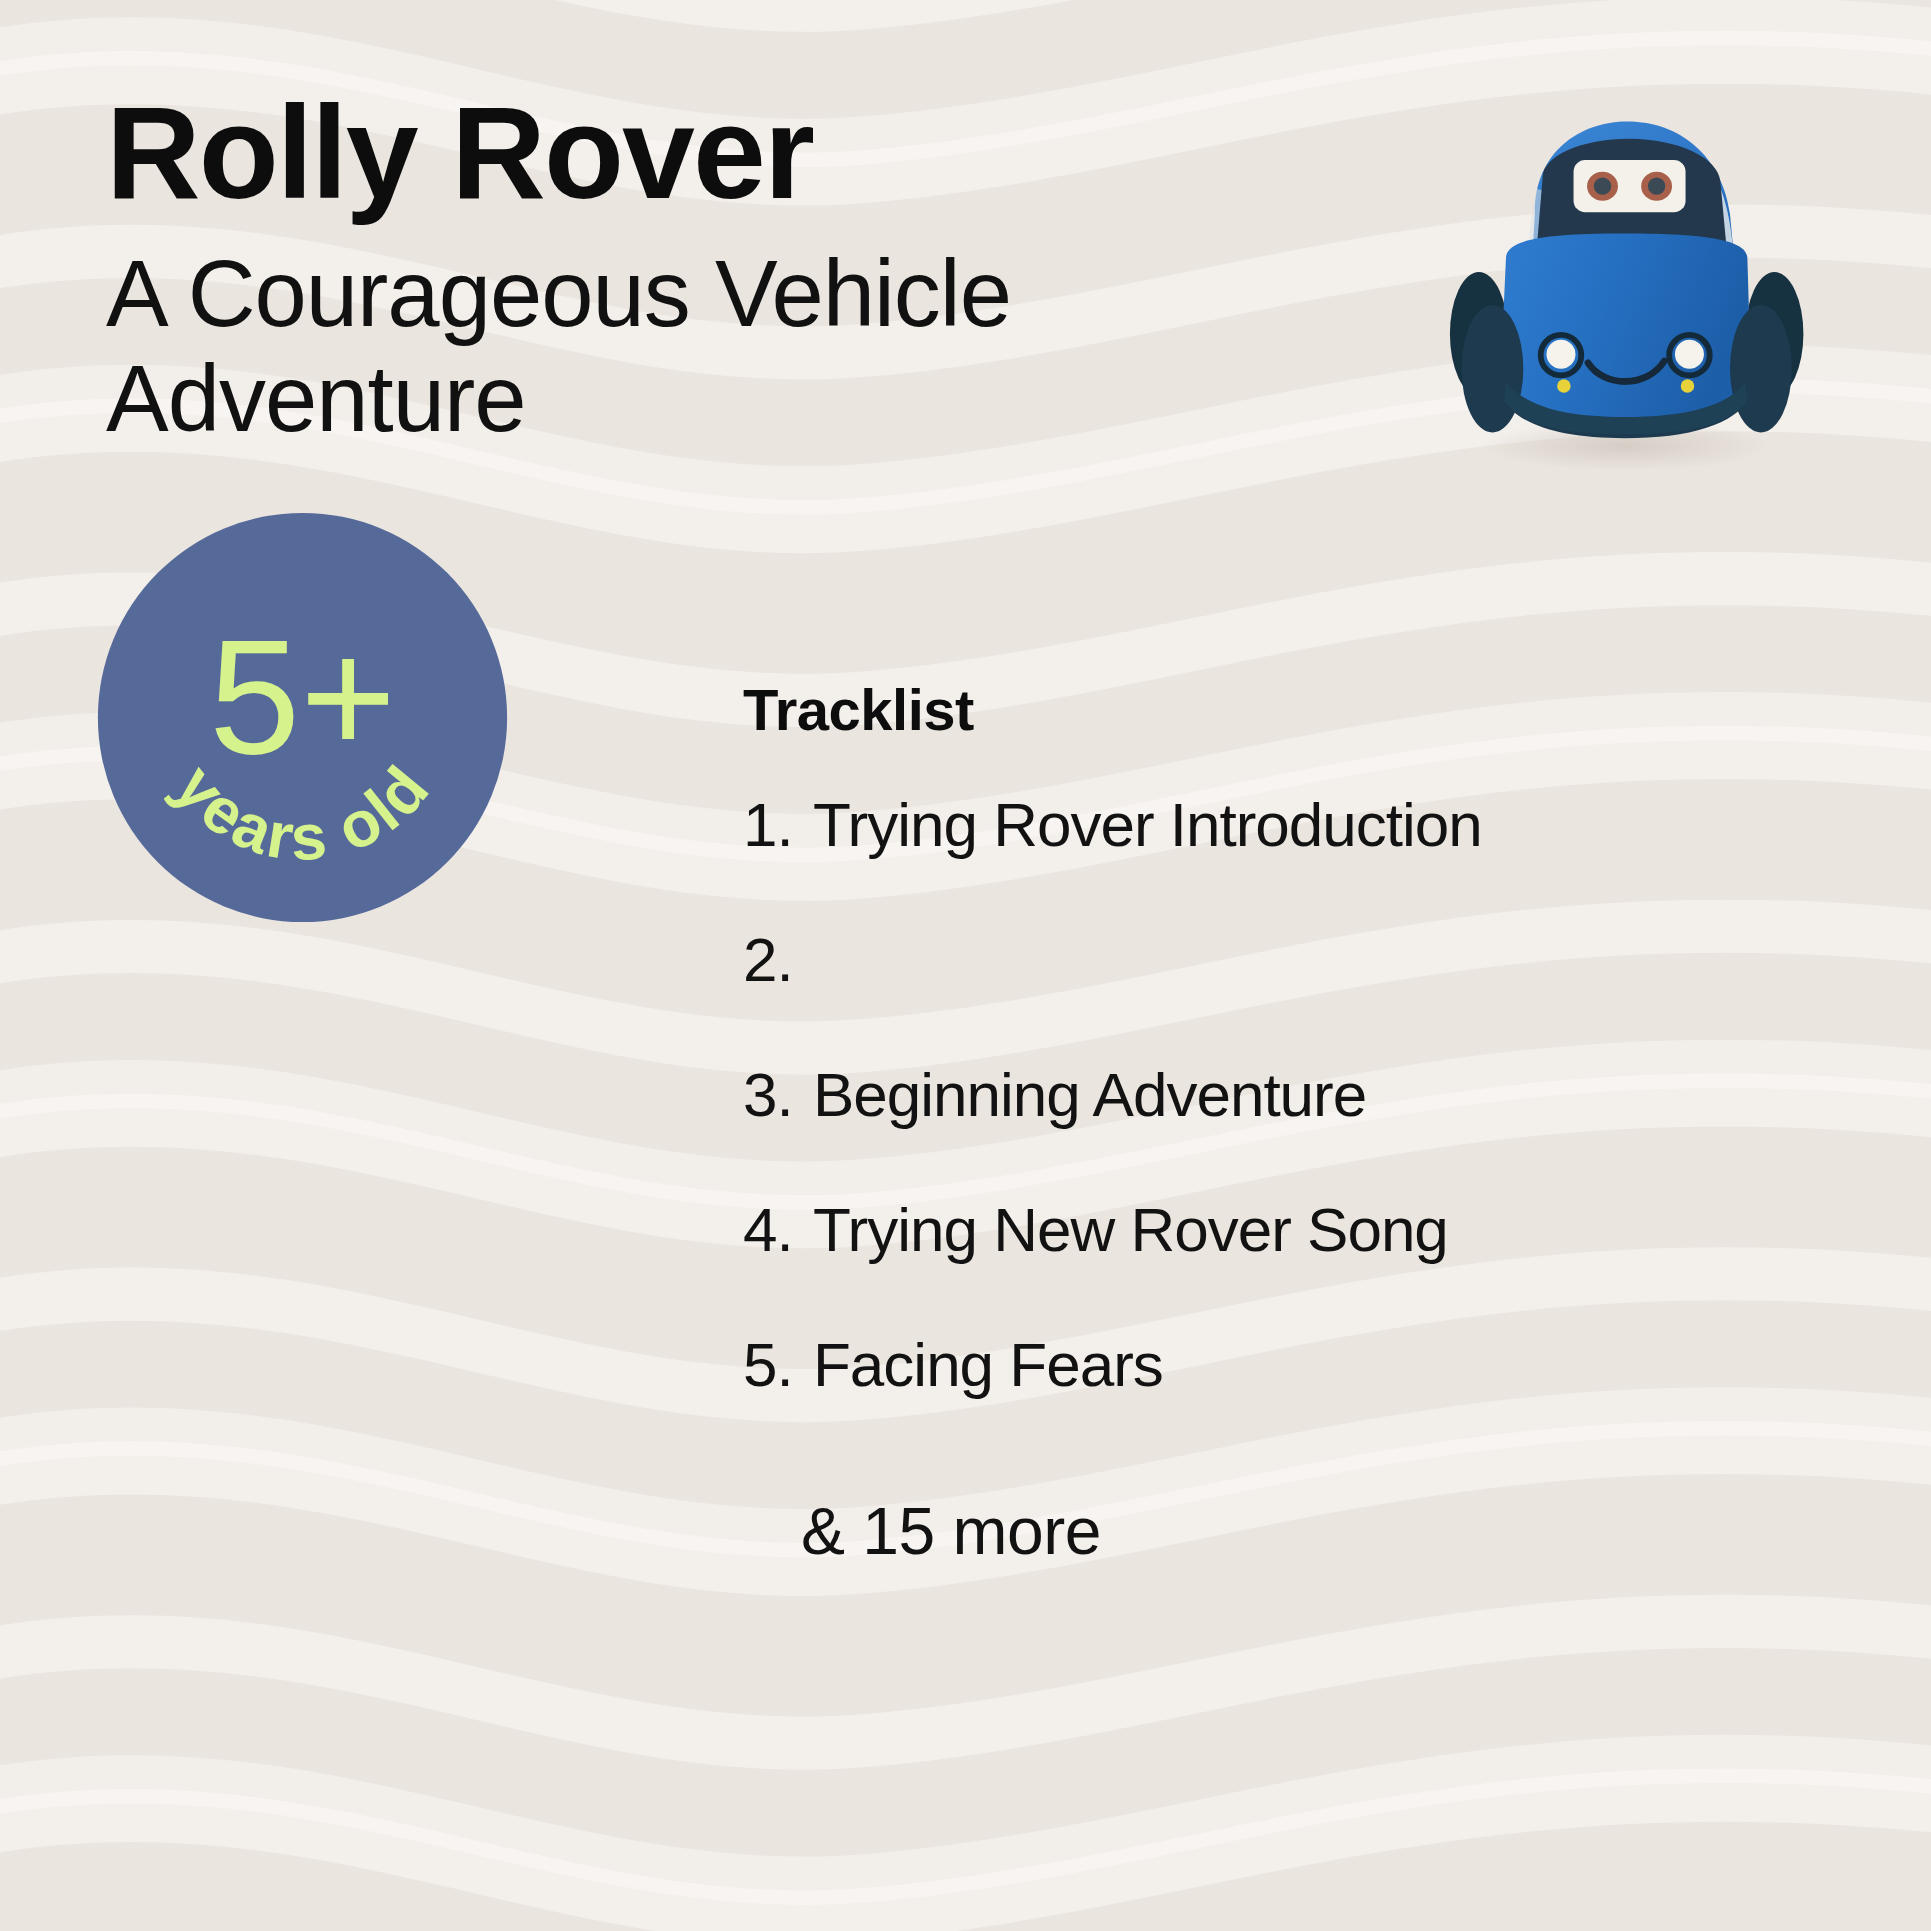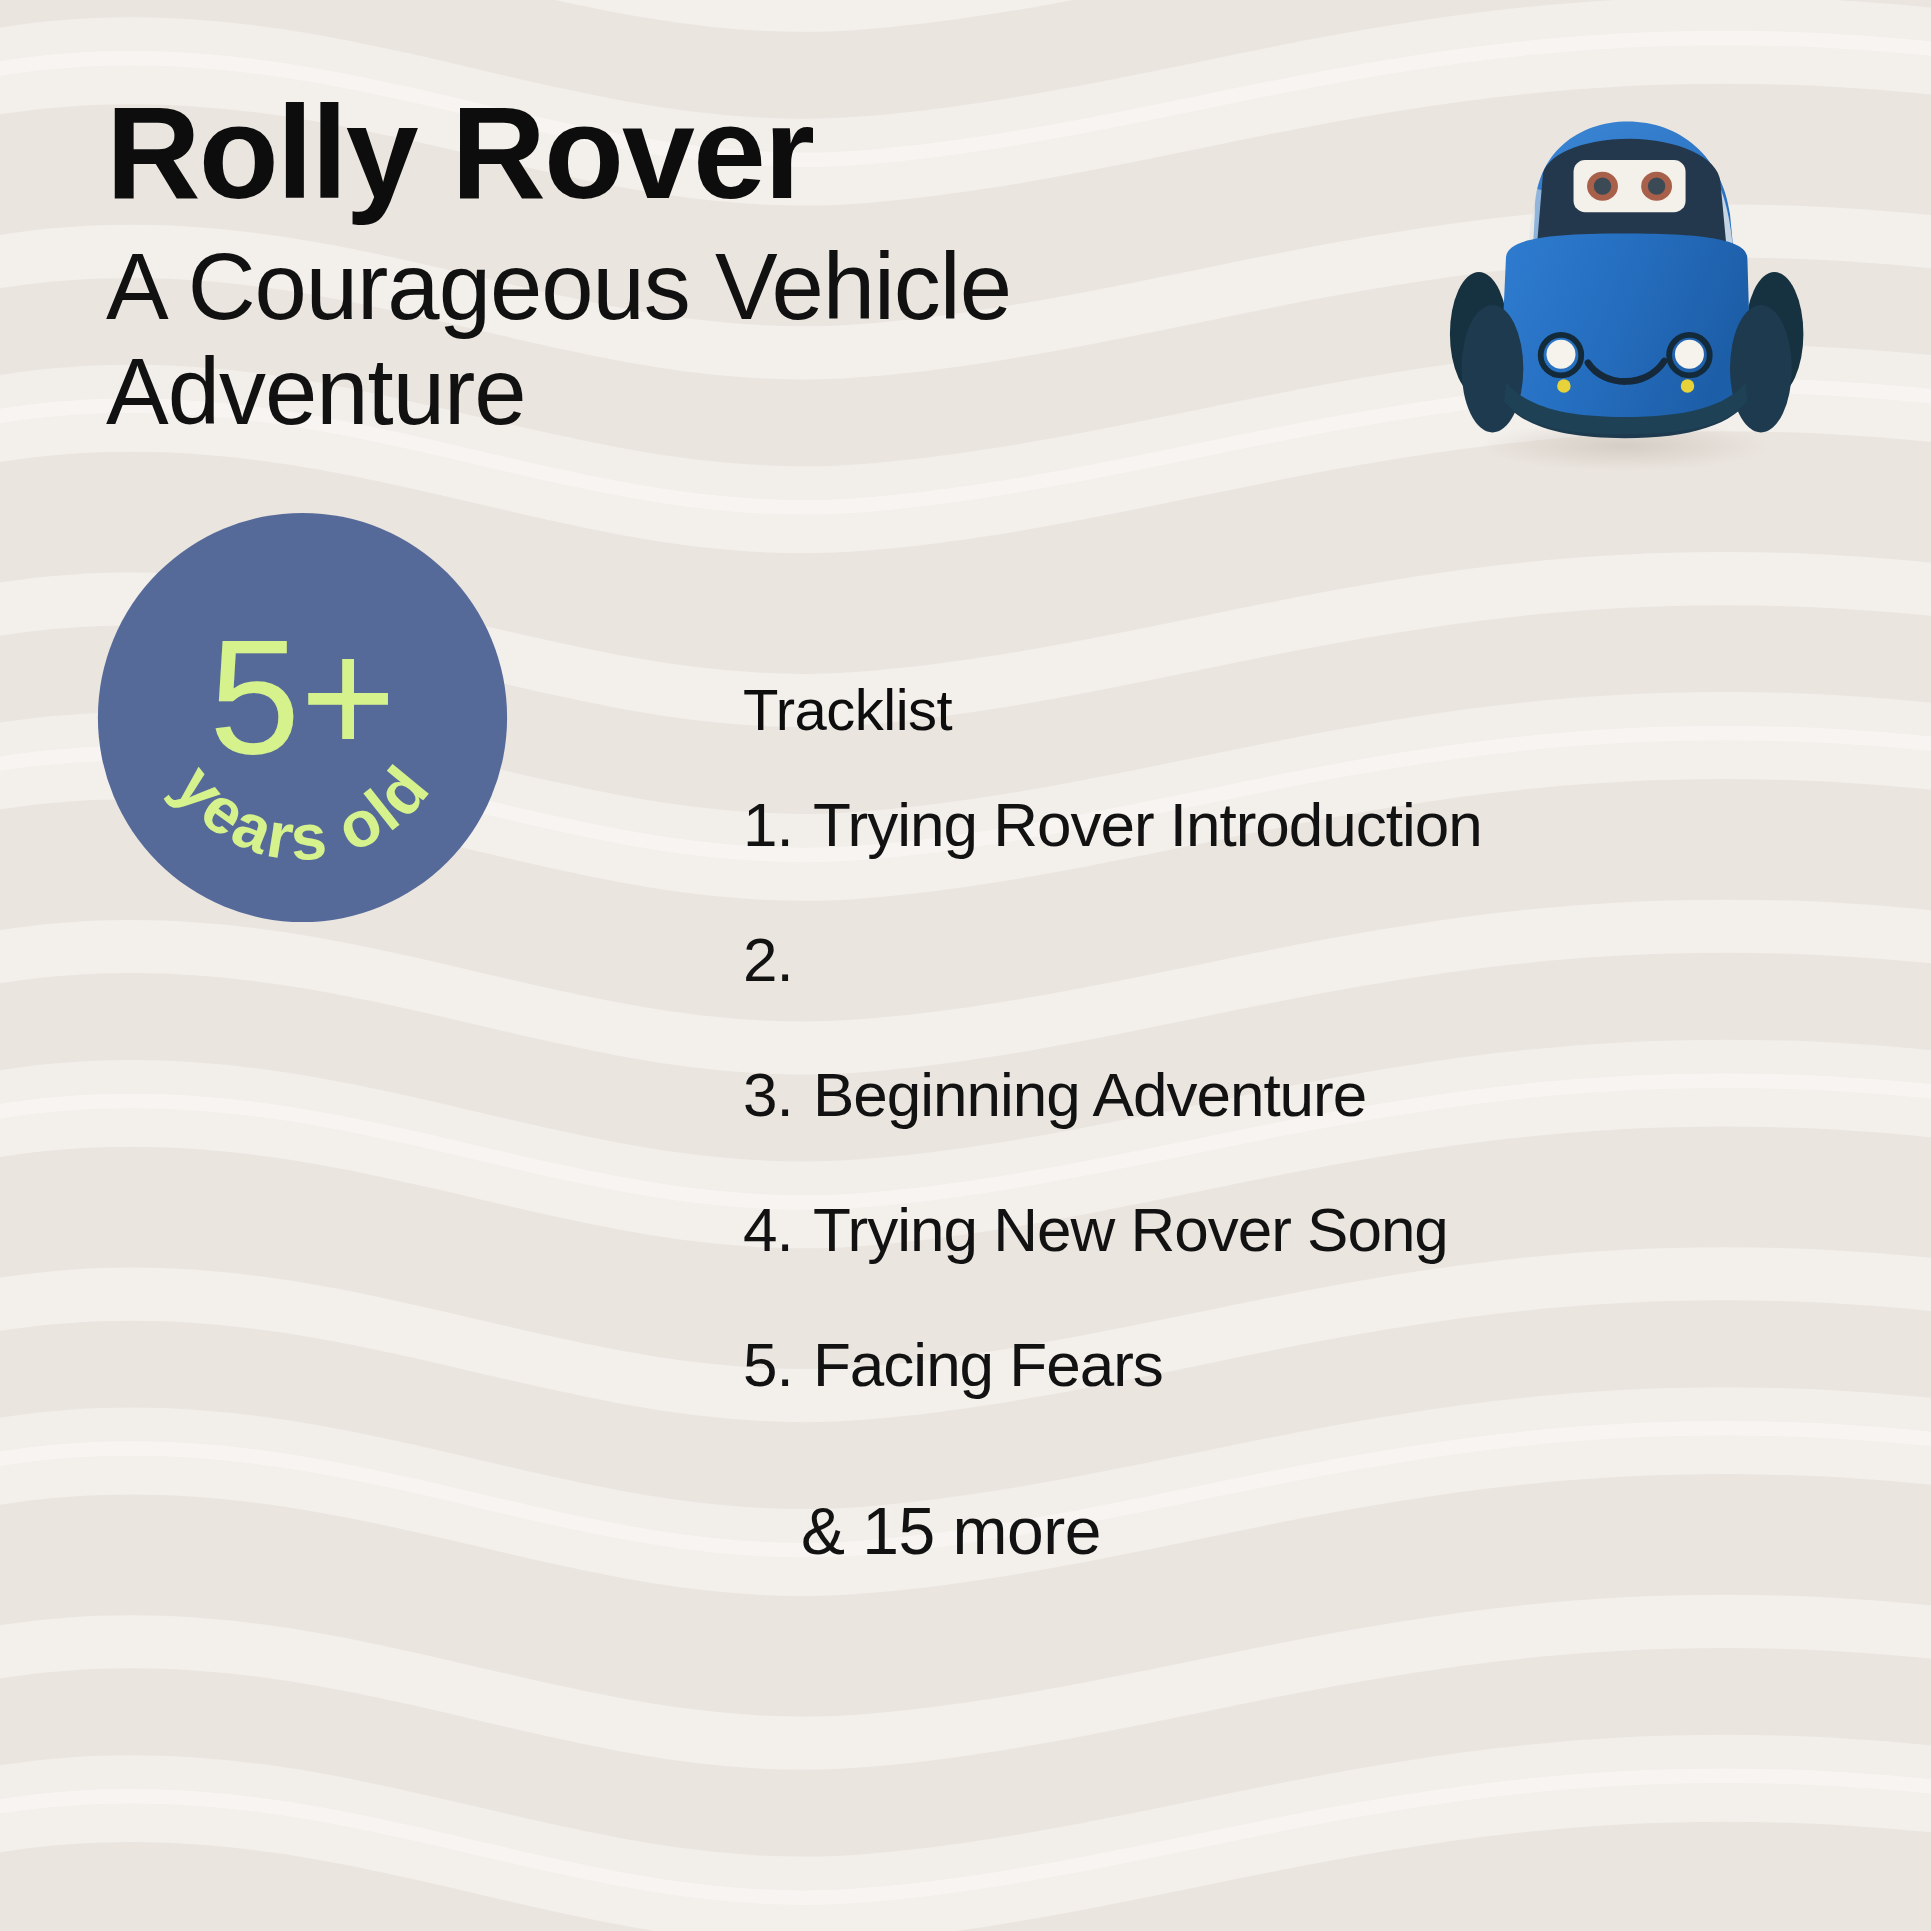--- a/index.html
+++ b/index.html
@@ -40,21 +40,21 @@
     color:#0d0d0d;
     margin:0;
     white-space:nowrap;
   }
   .subtitle{
     font-size:94px;
     font-weight:400;
     line-height:1.12;
     letter-spacing:-1px;
     color:#111111;
-    margin:16px 0 0 0;
+    margin:23px 0 0 0;
     max-width:966px;
   }
 
   
   .toy-car-wrap{
     position:absolute;
     left:1390px;top:106px;
     width:454px;height:367px;
   }
   .toy-car-wrap svg{display:block;}
@@ -68,21 +68,21 @@
   .age-badge svg{display:block;}
 
   
   .tracklist{
     position:absolute;
     left:743px;top:676px;
     width:1091px;
   }
   .tracklist-heading{
     font-size:58px;
-    font-weight:400;
+    font-weight:700;
     letter-spacing:-0.5px;
     color:#0d0d0d;
     margin:0 0 46px 0;
   }
   ol.tracks{
     list-style:none;
     margin:0;padding:0;
   }
   ol.tracks li{
     display:flex;

